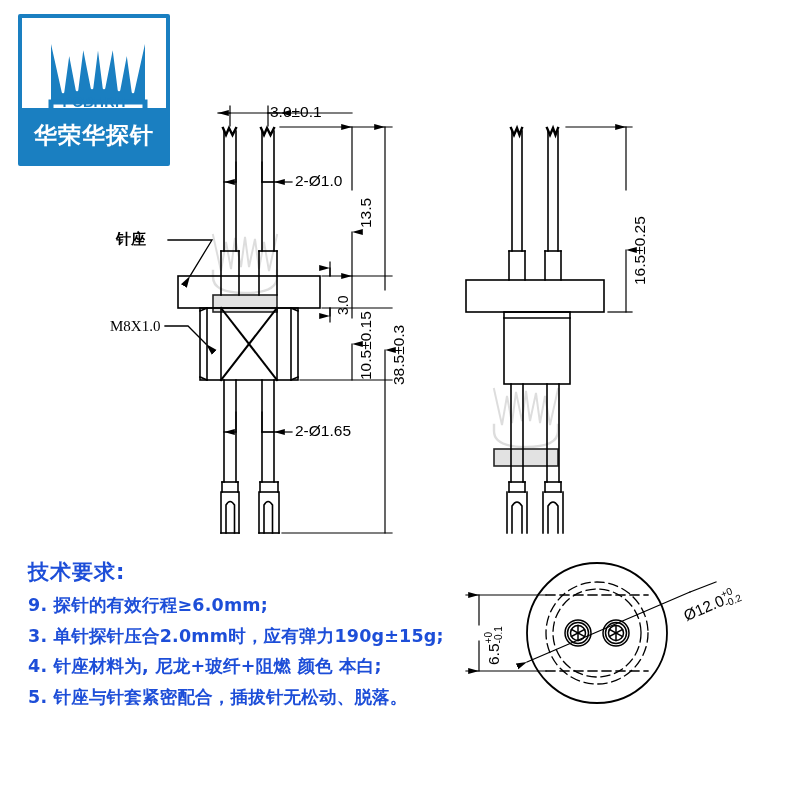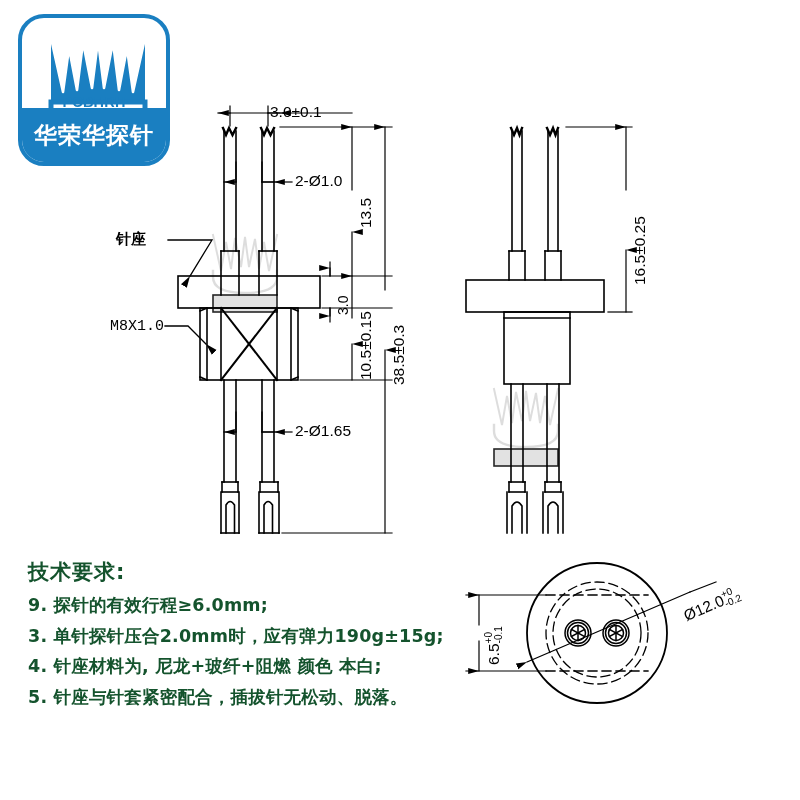--- a/index.html
+++ b/index.html
@@ -21,21 +21,21 @@
     position: absolute;
     left: 18px;
     top: 14px;
     width: 152px;
     height: 152px;
   }
   #logo .frame {
     position: absolute;
     inset: 0;
     border: 4px solid #1a7fc1;
-    border-radius: 26px;
+    border-radius: 2px;
     box-sizing: border-box;
     background: #ffffff;
     overflow: hidden;
   }
   #logo .band {
     position: absolute;
     left: 0;
     right: 0;
     bottom: 0;
     height: 54px;
@@ -124,21 +124,21 @@
     top: -1px;
   }
   .tol b { display: block; font-weight: normal; }
 
   
   #techreq {
     position: absolute;
     left: 28px;
     top: 558px;
     width: 440px;
-    color: #14532d;
+    color: #1d4ed8;
     font-family: "DejaVu Sans", sans-serif;
   }
   #techreq .title {
     font-size: 21px;
     font-weight: bold;
     letter-spacing: 1px;
     margin-bottom: 7px;
   }
   #techreq .item {
     font-size: 17.5px;
@@ -413,21 +413,21 @@
   <div class="dimtext vert" style="left:485px; top:665px;">
     <span>6.5</span><span class="tol"><b>+0</b><b>-0.1</b></span>
   </div>
 
   <div class="dimtext" style="left:681px; top:608px; transform-origin:0 0; transform:rotate(-23deg);">
     <span>Ø12.0</span><span class="tol"><b>+0</b><b>-0.2</b></span>
   </div>
 
   <div class="label-cn" style="left:116px; top:232px;">针座</div>
 
-  <div class="label-mono" style="left:110px; top:319px;font-family:Liberation Mono, monospace;">M8X1.0</div>
+  <div class="label-mono" style="left:110px; top:319px;">M8X1.0</div>
 
   <div id="techreq">
     <div class="title">技术要求:</div>
     <div class="item">9. 探针的有效行程≥6.0mm;</div>
     <div class="item">3. 单针探针压合2.0mm时，应有弹力190g±15g;</div>
     <div class="item">4. 针座材料为, 尼龙+玻纤+阻燃  颜色  本白;</div>
     <div class="item">5. 针座与针套紧密配合，插拔针无松动、脱落。</div>
   </div>
 
 </div>

